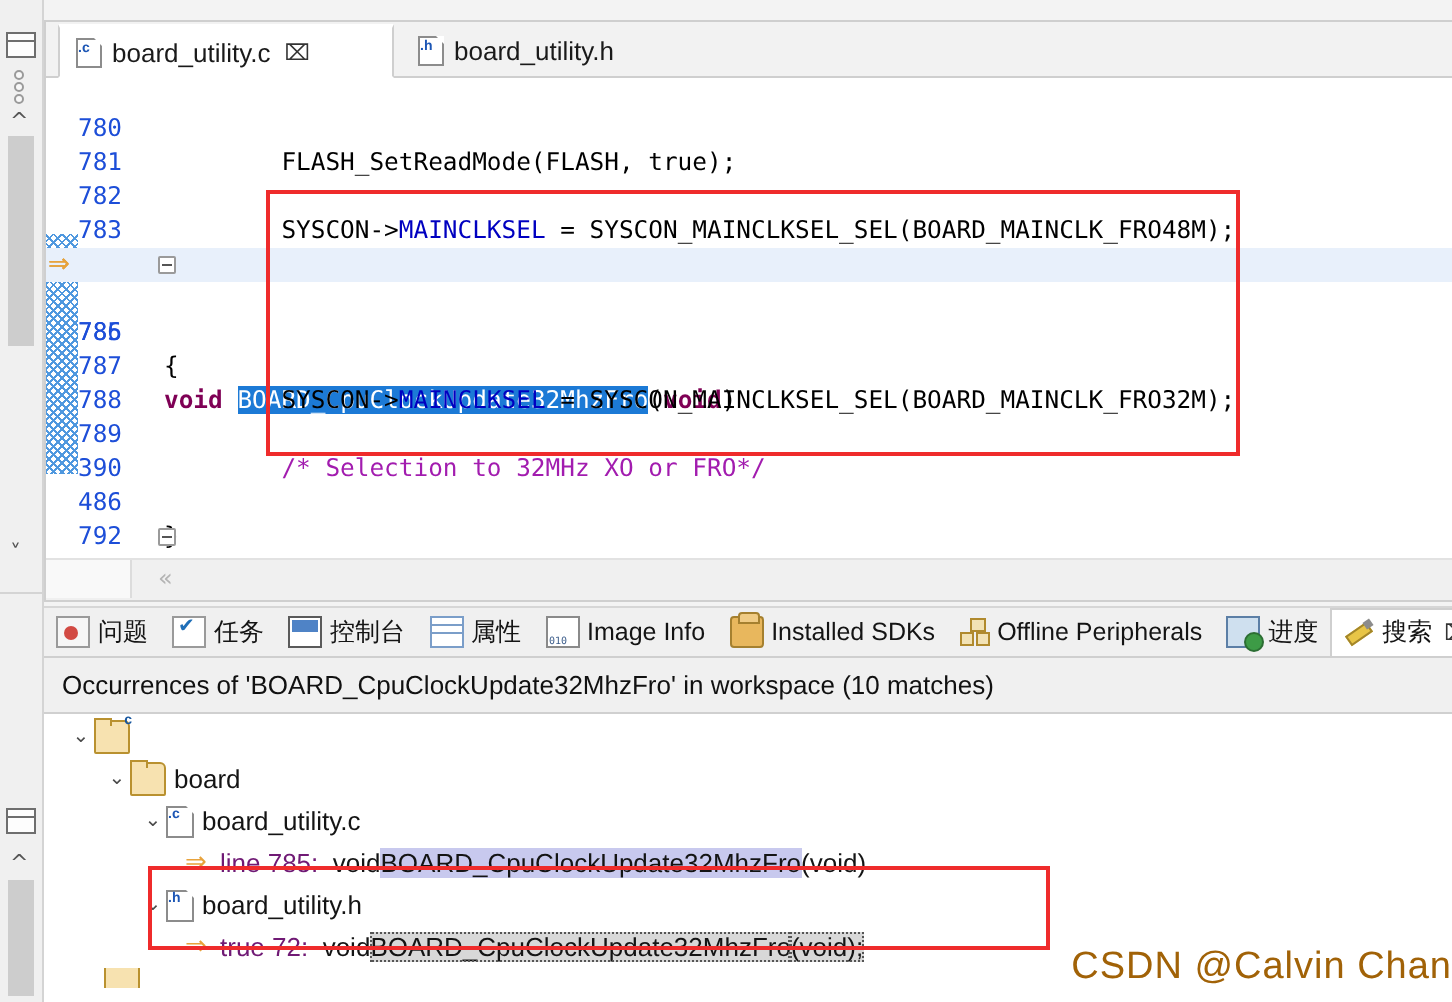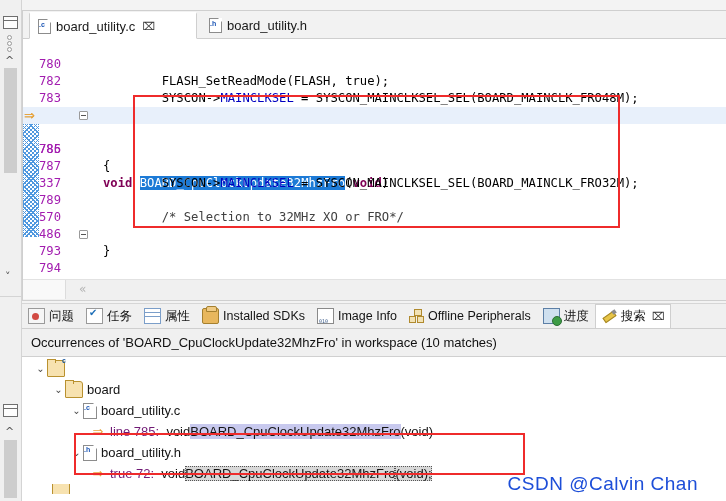--- a/index.html
+++ b/index.html
@@ -175,38 +175,38 @@
     line-height: 17px;
     white-space: pre;
     font-family: "DejaVu Sans Mono", monospace;
     font-size: 12.2px;
   }
   .lnum {
     position: absolute;
     left: 16px;
     width: 36px;
     text-align: left;
-    color: #a21caf;
+    color: #1d4ed8;
     font-family: "DejaVu Sans Mono", monospace;
     font-size: 12.2px;
     line-height: 17px;
   }
   .ctext {
     position: absolute;
-    left: 80px;
+    left: 59px;
     color: #000;
     white-space: pre;
     font-family: "DejaVu Sans Mono", monospace;
     font-size: 12.2px;
     line-height: 17px;
   }
   .hl-row { background: #e8f0fb; }
   .kw { color: #7f0055; font-weight: bold; }
   .fld { color: #0000c0; }
-  .cmt { color: #404040; }
+  .cmt { color: #a21caf; }
   .sel { background: #1c7ad6; color: #ffffff; }
   .fold-minus {
     position: absolute;
     left: 56px;
     width: 9px; height: 9px;
     top: 4px;
     border: 1px solid #9a9a9a;
     background: #fff;
     box-sizing: border-box;
     border-radius: 1px;
@@ -460,23 +460,23 @@
   .match-hl { background:#c8c9ee; }
   .match-hl-dot {
     background:#d8d8d8;
     outline: 1px dotted #555;
     outline-offset: -1px;
   }
 
   
   .watermark {
     position: absolute;
-    right: 28px; bottom: 6px;
+    right: 0; bottom: 6px;
     font-size: 19px;
-    color: #1d4ed8;
+    color: #a16207;
     font-family: "Liberation Sans", sans-serif;
     letter-spacing: .5px;
     z-index: 60;
     pointer-events: none;
   }
 
   
   .rail-sep { position:absolute; left:0; right:0; height:1px; background:#d4d4d4; }
 </style>
 </head>
@@ -523,20 +523,24 @@
 
       <div class="chg-ruler" style="top:78px;height:120px"></div>
 
       <div class="code-lines">
 
         <div class="cline">
           <span class="lnum">780</span>
           <span class="ctext">        FLASH_SetReadMode(FLASH, true);</span>
         </div>
 
+        <div class="cline">
+          <span class="lnum">781</span>
+          <span class="ctext"></span>
+        </div>
 
         <div class="cline">
           <span class="lnum">782</span>
           <span class="ctext">        SYSCON-&gt;<span class="fld">MAINCLKSEL</span> = SYSCON_MAINCLKSEL_SEL(BOARD_MAINCLK_FRO48M);</span>
         </div>
 
         <div class="cline">
           <span class="lnum">783</span>
           <span class="ctext">}</span>
         </div>
@@ -557,38 +561,42 @@
           <span class="lnum">786</span>
           <span class="ctext">{</span>
         </div>
 
         <div class="cline">
           <span class="lnum">787</span>
           <span class="ctext">        SYSCON-&gt;<span class="fld">MAINCLKSEL</span> = SYSCON_MAINCLKSEL_SEL(BOARD_MAINCLK_FRO32M);</span>
         </div>
 
         <div class="cline">
-          <span class="lnum">337</span>
+          <span class="lnum">788</span>
           <span class="ctext"></span>
         </div>
 
         <div class="cline">
           <span class="lnum">789</span>
           <span class="ctext cmt">        /* Selection to 32MHz XO or FRO*/</span>
         </div>
 
         <div class="cline">
-          <span class="lnum">570</span>
+          <span class="lnum">390</span>
         </div>
 
         <div class="cline">
           <span class="lnum">486</span>
           <span class="ctext">}</span>
         </div>
 
+        <div class="cline">
+          <span class="lnum">792</span>
+          <span class="ctext"></span>
+        </div>
 
         <div class="cline">
           <span class="lnum">793</span>
           <span class="fold-minus"></span>
           
         </div>
 
         <div class="cline">
           <span class="lnum">794</span>
           
@@ -615,30 +623,34 @@
     <div class="view-tabbar">
       <div class="vtab">
         <span class="vicon ic-problems"></span>
         <span>问题</span>
       </div>
       <div class="vtab">
         <span class="vicon ic-tasks"></span>
         <span>任务</span>
       </div>
       <div class="vtab">
+        <span class="vicon ic-console"></span>
+        <span>控制台</span>
+      </div>
+      <div class="vtab">
         <span class="vicon ic-props"></span>
         <span>属性</span>
+      </div>
+      <div class="vtab">
+        <span class="vicon ic-imageinfo"></span>
+        <span>Image Info</span>
       </div>
       <div class="vtab">
         <span class="vicon ic-sdk"></span>
         <span>Installed SDKs</span>
-      </div>
-      <div class="vtab">
-        <span class="vicon ic-imageinfo"></span>
-        <span>Image Info</span>
       </div>
       <div class="vtab">
         <span class="vicon ic-offline"></span>
         <span>Offline Peripherals</span>
       </div>
       <div class="vtab">
         <span class="vicon ic-progress"></span>
         <span>进度</span>
       </div>
       <div class="vtab active">

